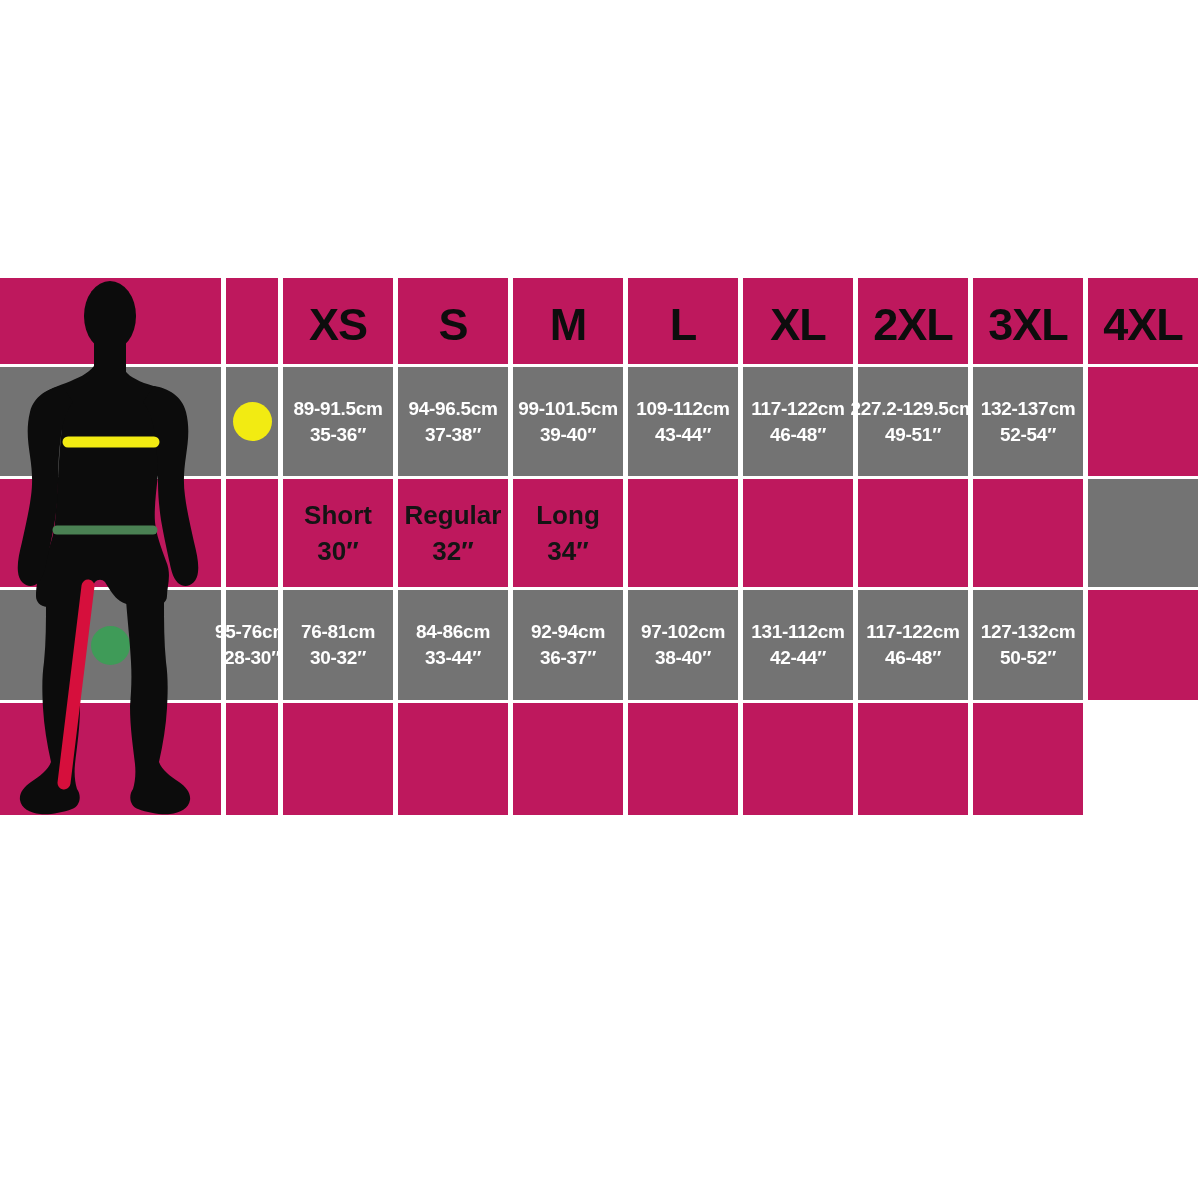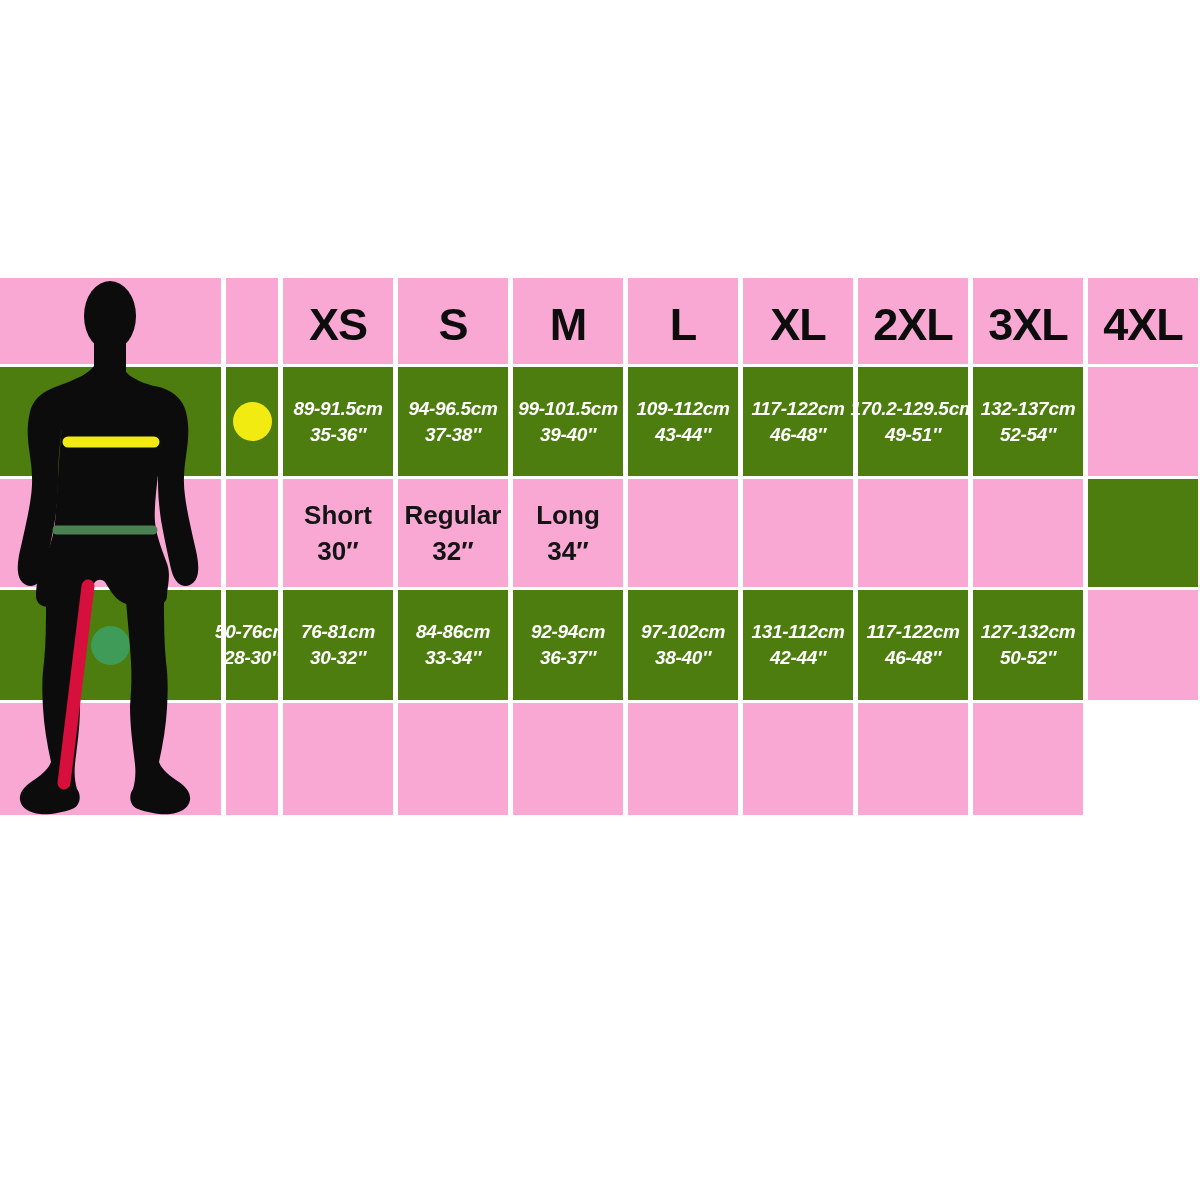--- a/index.html
+++ b/index.html
@@ -12,22 +12,22 @@
     font-weight:bold;
   }
   .size-grid{
     position:absolute;left:0;top:278px;
     display:grid;
     grid-template-columns:221px 52px repeat(8,110px);
     grid-template-rows:86px 109px 108px 110px 112px;
     gap:3px 5px;
   }
   .cell{position:relative;}
-  .cell.light{background:#f9a8d4;}
-  .cell.dark{background:#4d7c0f;font-style:italic;}
+  .cell.light{background:#be185d;}
+  .cell.dark{background:#737373;}
   .size-header{
     display:flex;align-items:center;justify-content:center;
     font-size:45px;color:#0d0d0d;padding-top:8px;box-sizing:border-box;
     letter-spacing:-1px;
   }
   .val-dark{
     display:flex;flex-direction:column;align-items:center;justify-content:center;
     color:#ffffff;font-size:19px;line-height:26px;letter-spacing:-0.3px;
     text-align:center;white-space:nowrap;
   }
@@ -93,21 +93,21 @@
       </div>
       <div class="cell dark val-dark">
         <div>109-112cm</div>
         <div>43-44″</div>
       </div>
       <div class="cell dark val-dark">
         <div>117-122cm</div>
         <div>46-48″</div>
       </div>
       <div class="cell dark val-dark">
-        <div>170.2-129.5cm</div>
+        <div>227.2-129.5cm</div>
         <div>49-51″</div>
       </div>
       <div class="cell dark val-dark">
         <div>132-137cm</div>
         <div>52-54″</div>
       </div>
       <div class="cell light"></div>
       <div class="cell light dot-cell">
         <div class="dot" style="background: rgb(196, 13, 51);"></div>
       </div>
@@ -126,30 +126,30 @@
       </div>
       <div class="cell light val-light"></div>
       <div class="cell light val-light"></div>
       <div class="cell light val-light"></div>
       <div class="cell light val-light"></div>
       <div class="cell dark"></div>
       <div class="cell dark dot-cell">
         <div class="dot" style="background: rgb(63, 155, 88);"></div>
       </div>
       <div class="cell dark val-dark">
-        <div>50-76cm</div>
+        <div>95-76cm</div>
         <div>28-30″</div>
       </div>
       <div class="cell dark val-dark">
         <div>76-81cm</div>
         <div>30-32″</div>
       </div>
       <div class="cell dark val-dark">
         <div>84-86cm</div>
-        <div>33-34″</div>
+        <div>33-44″</div>
       </div>
       <div class="cell dark val-dark">
         <div>92-94cm</div>
         <div>36-37″</div>
       </div>
       <div class="cell dark val-dark">
         <div>97-102cm</div>
         <div>38-40″</div>
       </div>
       <div class="cell dark val-dark">

